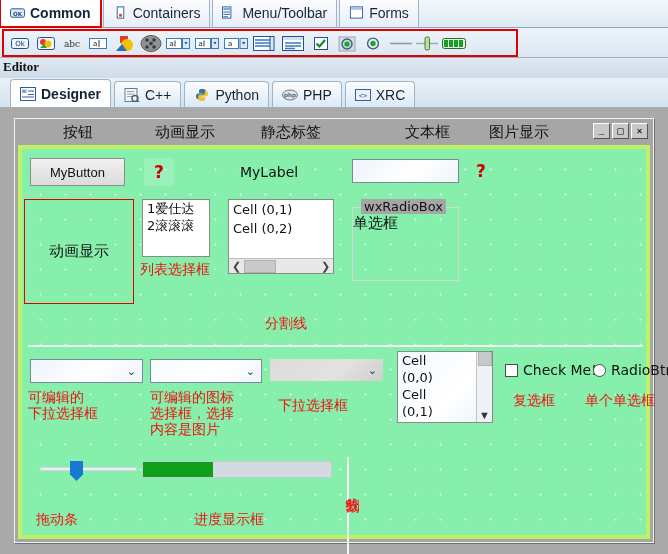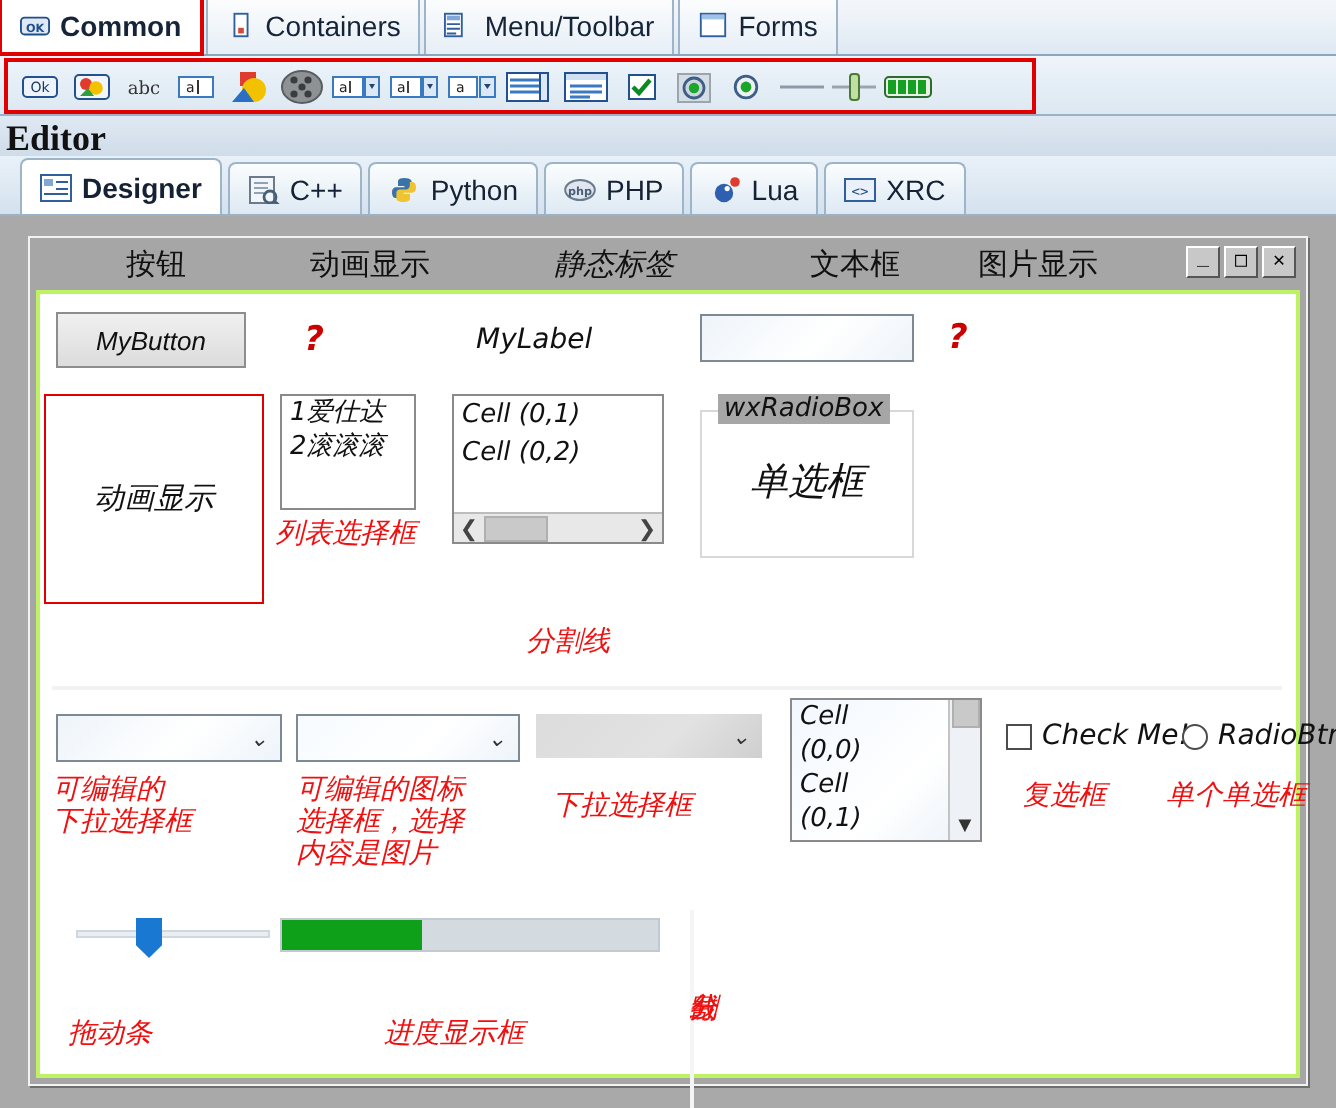--- a/index.html
+++ b/index.html
@@ -71,21 +71,21 @@
 
   
   #editor-bar {
     position:absolute; left:0; top:58px; width:668px; height:20px;
     background:linear-gradient(#dfe9f3,#cfdce9);
     z-index:4;
   }
   #editor-label {
     position:absolute; left:3px; top:59px;
     font-family:"Liberation Serif", serif;
-    font-weight:bold; font-size:18px; color:#111; z-index:6;
+    font-weight:bold; font-size:13px; color:#111; z-index:6;
   }
 
   
   #code-tabs {
     position:absolute; left:0; top:78px; width:668px; height:30px;
     background:linear-gradient(#e9f1f8,#d4e2ee);
     border-bottom:1px solid #9bb1c6;
     display:flex; align-items:flex-end; padding-left:10px;
     z-index:4;
   }
@@ -121,21 +121,21 @@
   }
   #winbtns { position:absolute; right:5px; top:4px; display:flex; gap:2px; }
   .winbtn {
     width:17px; height:16px; background:#c8c8c8;
     border:1px solid #555; border-top-color:#fff; border-left-color:#fff;
     font-size:10px; line-height:14px; text-align:center; color:#000;
     font-family:"DejaVu Sans Mono", monospace;
   }
   #form-client {
     position:absolute; left:3px; top:26px; right:3px; bottom:3px;
-    background:#ffffff; border:2px solid #bef264;font-style:italic;
+    background:#86efac; border:4px solid #bef264;
   }
 
   
   .dots {
     position:absolute; inset:0;
     background-image:radial-gradient(rgba(255,255,255,.45) 1.3px, transparent 1.4px);
     background-size:25px 25px; background-position:6px 8px;
     pointer-events:none;
   }
 
@@ -442,46 +442,36 @@
       <svg viewBox="0 0 16 14" width="16" height="14">
           <ellipse cx="8" cy="7" rx="7.4" ry="5" fill="#dfe6ef" stroke="#6b7b8c"></ellipse>
           <text x="8" y="9.4" font-size="5.6" text-anchor="middle" fill="#4b5f78" font-family="DejaVu Sans" font-weight="bold">php</text>
         </svg>
     </span>
     <span>PHP</span>
   </div>
   <div class="ctab">
     <span class="ico">
       <svg viewBox="0 0 16 14" width="16" height="14">
-          <circle cx="7" cy="8.5" r="4.6" fill="#2f5fb0"></circle>
-          <circle cx="12.5" cy="3" r="2.4" fill="#e03c2e"></circle>
-          <circle cx="8.6" cy="6.3" r="1.3" fill="#fff"></circle>
-        </svg>
-    </span>
-    <span>Lua</span>
-  </div>
-  <div class="ctab">
-    <span class="ico">
-      <svg viewBox="0 0 16 14" width="16" height="14">
           <rect x="0.5" y="1.5" width="15" height="11" fill="#eaf1f8" stroke="#2f5f9e"></rect>
           <text x="8" y="10" font-size="7" text-anchor="middle" fill="#1f4e8c" font-family="DejaVu Sans Mono">&lt;&gt;</text>
         </svg>
     </span>
     <span>XRC</span>
   </div>
 </div>
 
 <div id="designer">
 
   <div id="form-window">
 
     <div id="form-titlebar">
       <span class="tb-label" style="left:48px;">按钮</span>
       <span class="tb-label" style="left:140px;">动画显示</span>
-      <span class="tb-label" style="left:262px;font-style:italic;">静态标签</span>
+      <span class="tb-label" style="left:246px;">静态标签</span>
       <span class="tb-label" style="left:390px;">文本框</span>
       <span class="tb-label" style="left:474px;">图片显示</span>
       <span id="winbtns">
         <span class="winbtn" style="line-height:10px;">_</span>
         <span class="winbtn">□</span>
         <span class="winbtn">✕</span>
       </span>
     </div>
 
     <div id="form-client">
@@ -514,21 +504,21 @@
         <div class="li" style="line-height:19px;">Cell (0,2)</div>
         <div class="hscroll">
           <span class="arr">❮</span>
           <span class="thumb"></span>
           <span class="arr" style="margin-left:auto;">❯</span>
         </div>
       </div>
 
       <div class="wd groupbox" style="left:330px;top:58px;width:107px;height:74px;">
         <span class="gtitle">wxRadioBox</span>
-        <div class="ctl-lbl" style="text-align:center;margin-top:22px;font-size:19px;">单选框</div>
+        <div class="ctl-lbl" style="text-align:left;margin-top:6px;font-size:15px;">单选框</div>
       </div>
 
       <div class="wd" style="left:6px;top:196px;width:615px;height:2px;background:#f2f2f2;"></div>
       <div class="ann" style="left:243px;top:166px;">分割线</div>
 
       <div class="wd sunken combo" style="left:8px;top:210px;width:113px;height:24px;">
         <span class="arrow">⌄</span>
       </div>
       <div class="ann" style="left:6px;top:240px;">可编辑的
 下拉选择框</div>

